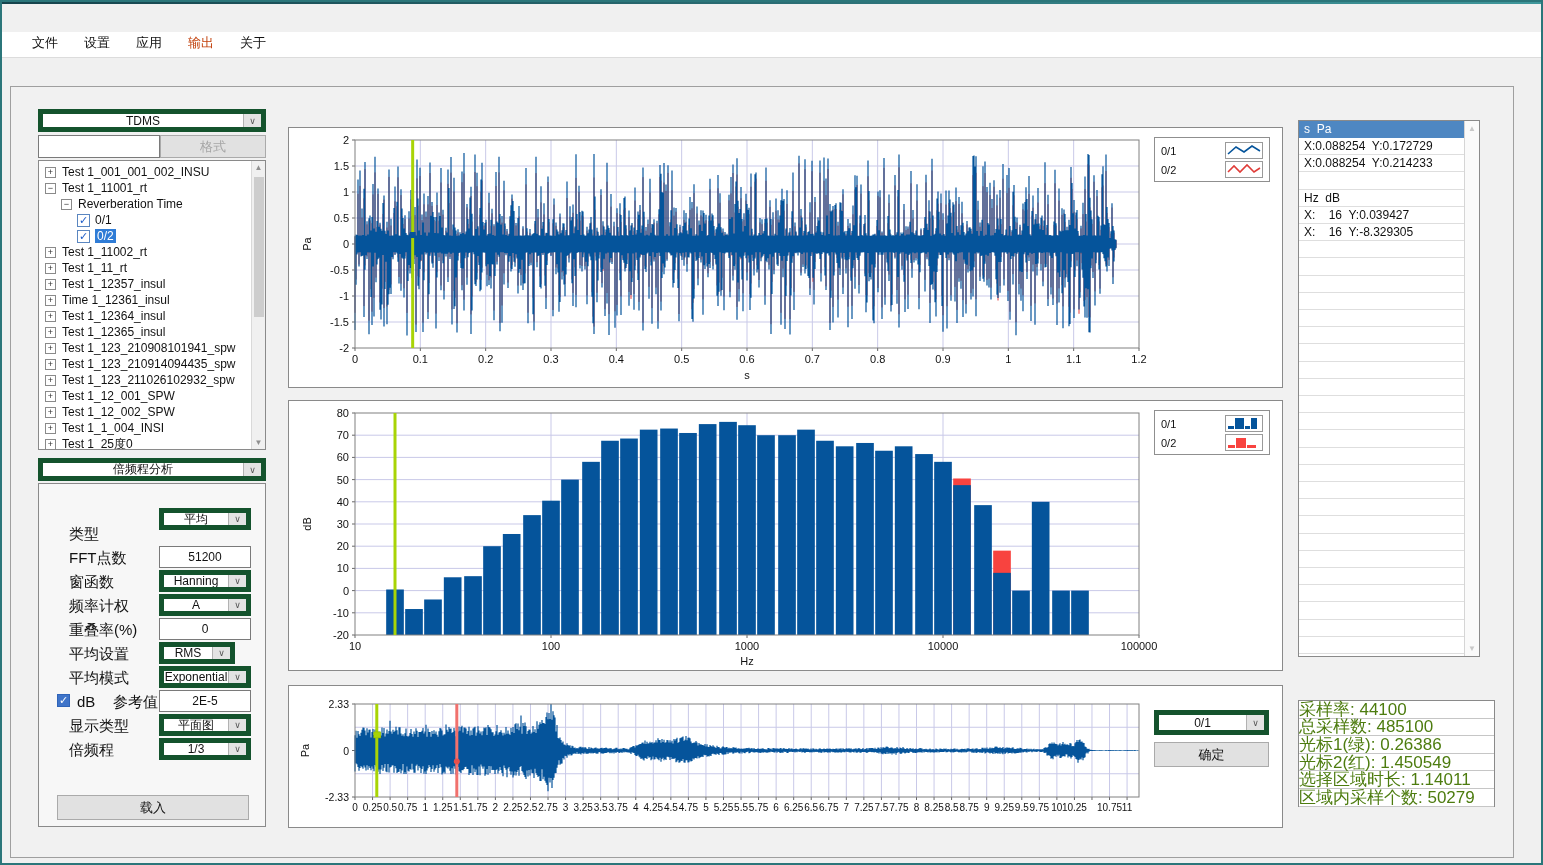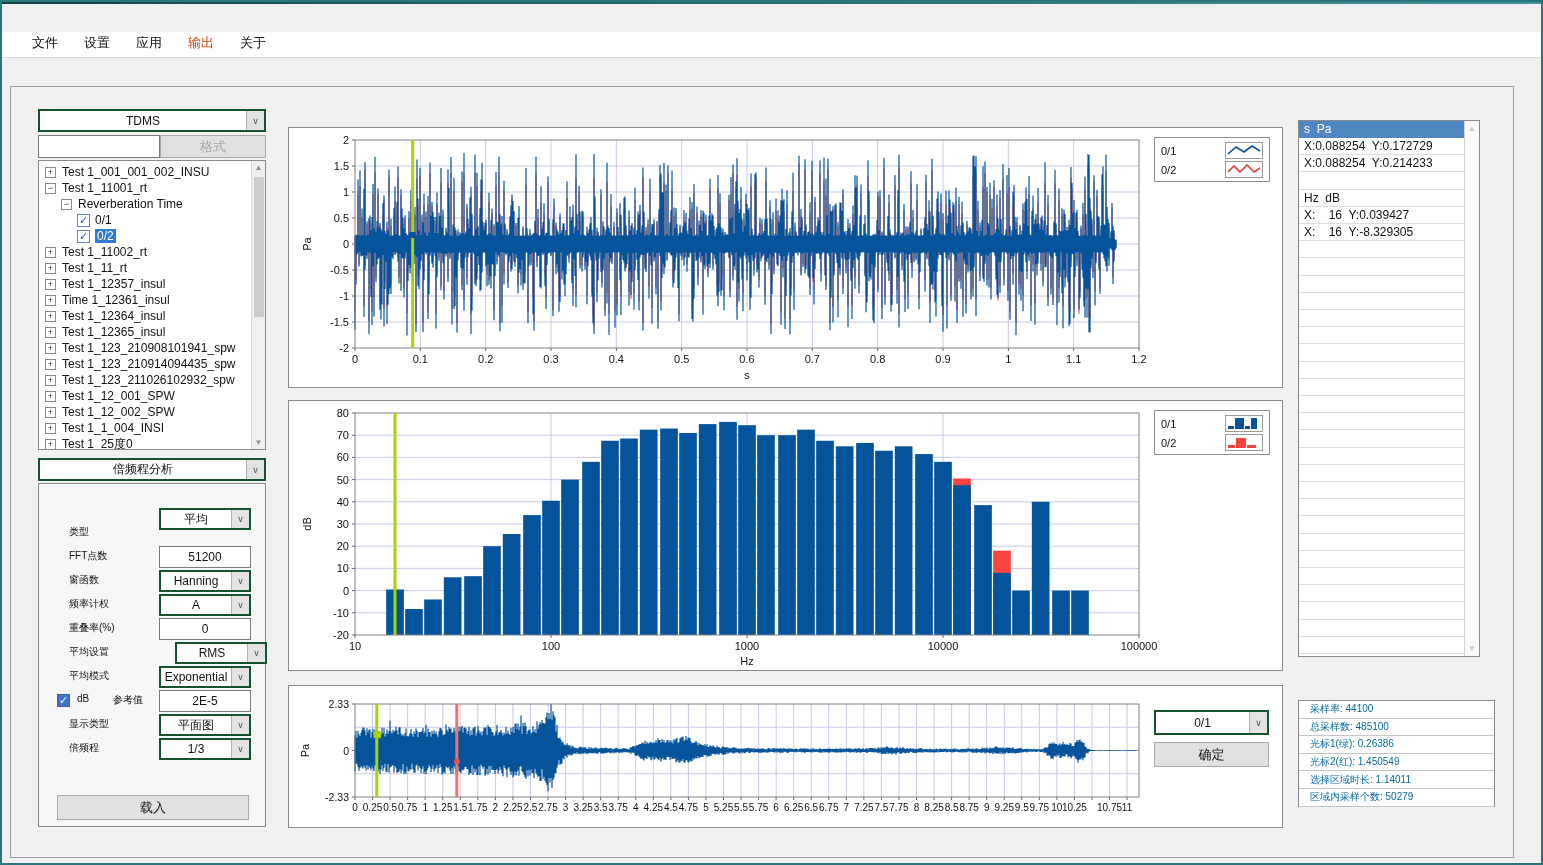--- a/index.html
+++ b/index.html
@@ -15,47 +15,47 @@
   .winbtn{top:0;width:34px;height:28px;display:flex;align-items:center;justify-content:center;font-size:13px;color:#555;}
   .winbtn.max{color:#cfcfcf;font-size:12px;}
   .menubar{left:0;top:30px;width:100%;height:26px;background:#fff;border-bottom:1px solid #dcdcdc;display:flex;align-items:flex-start;padding-left:27px;gap:20px;}
   .menu-item{font-size:13px;color:#111;padding:2px 3px;}
   .menu-item.disabled{color:#c2410c;}
   .tabbar{left:0;top:57px;width:100%;height:26px;background:#eeeeee;border-bottom:1px solid #c9c9c9;}
   .tab{position:absolute;top:1px;height:25px;background:#fdfdfd;border-right:1px solid #cfcfcf;border-left:1px solid #e7e7e7;display:flex;align-items:center;padding-left:10px;font-size:13px;color:#111;}
   .tab.active{background:#b5b5b5;}
   .content{left:8px;top:84px;width:1504px;height:772px;background:#f1f1f1;border:1px solid #9f9f9f;}
   
-  .select{display:flex;background:#fff;border:2px solid #14532d;font-size:12px;color:#111;}
+  .select{display:flex;background:#fff;border:5px solid #14532d;font-size:12px;color:#111;}
   .select .val{flex:1;display:flex;align-items:center;justify-content:center;overflow:hidden;white-space:nowrap;}
   .select .arr{width:18px;background:#e3e3e3;border-left:1px solid #b2b2b2;display:flex;align-items:center;justify-content:center;font-size:9px;color:#555;}
   .tbox{background:#fff;border:1px solid #7a7a7a;font-size:12px;color:#111;text-align:center;padding:0;font-family:"Liberation Sans","DejaVu Sans",sans-serif;}
   .btn{background:#e1e1e1;border:1px solid #aaaaaa;display:flex;align-items:center;justify-content:center;font-size:13px;color:#111;}
   .btn.disabled{color:#a6a6a6;}
   .panelbox{background:#fff;border:1px solid #8a8a8a;}
   .chartbox{background:#fff;border:1px solid #8a8a8a;}
   
   .trow{position:absolute;left:0;height:16px;display:flex;align-items:center;font-size:12px;color:#111;white-space:nowrap;}
   .exp{width:11px;height:11px;border:1px solid #8a8a8a;background:#fff;display:flex;align-items:center;justify-content:center;font-size:9px;line-height:9px;color:#333;margin-right:6px;}
   .cbx{width:13px;height:13px;border:1px solid #5a86c0;background:#fff;display:flex;align-items:center;justify-content:center;font-size:11px;color:#1d5cc8;margin-right:5px;}
   .tlabel.sel{background:#2f7cd6;color:#fff;padding:0 2px;}
   .sbar{background:#f0f0f0;border-left:1px solid #d9d9d9;}
   .sarrow{position:absolute;left:0;width:100%;text-align:center;font-size:8px;color:#8f8f8f;}
   .sthumb{position:absolute;left:2px;width:10px;background:#cdcdcd;}
   
-  .flabel{position:absolute;font-size:10px;color:#111;white-space:nowrap;}
+  .flabel{position:absolute;font-size:15px;color:#111;white-space:nowrap;}
   
   .legend{background:#fff;border:1px solid #8f8f8f;padding:3px 6px;}
   .lrow{display:flex;align-items:center;height:19px;}
   .lrow .ltxt{flex:1;font-size:11px;color:#111;}
   .licon{width:38px;height:17px;border:1px solid #9a9a9a;background:#fff;}
   
   .lstrow{position:absolute;left:0;width:167px;height:17px;border-bottom:1px solid #dedede;font-size:12px;color:#111;white-space:pre;display:flex;align-items:center;padding-left:5px;}
   .lstrow.hdr{background:#4e87c2;color:#fff;border-bottom:1px solid #4e87c2;}
-  .inforow{position:absolute;left:0;width:100%;height:17.6px;border-bottom:1px solid #c6c6c6;font-size:10px;color:#0369a1;display:flex;align-items:center;padding-left:11px;white-space:pre;}
+  .inforow{position:absolute;left:0;width:100%;height:17.6px;border-bottom:1px solid #c6c6c6;font-size:17px;color:#4d7c0f;display:flex;align-items:center;padding-left:0;white-space:pre;}
   svg text{font-family:"Liberation Sans","DejaVu Sans",sans-serif;}
 </style>
 </head>
 <body>
 
 <div class="window">
   <div class="abs topstrip"></div>
   <div class="abs menubar" id="menubar">
       <div class="menu-item">文件</div>
       <div class="menu-item">设置</div>
@@ -171,21 +171,21 @@
         <span class="arr">∨</span>
       </div>
       <div class="flabel" style="left: 30px; top: 113px;">频率计权</div>
       <div class="select" style="position: absolute; left: 120px; top: 110px; width: 92px; height: 22px;">
         <span class="val">A</span>
         <span class="arr">∨</span>
       </div>
       <div class="flabel" style="left: 30px; top: 137px;">重叠率(%)</div>
       <input class="tbox" value="0" style="position: absolute; left: 120px; top: 134px; width: 92px; height: 22px;">
       <div class="flabel" style="left: 30px; top: 161px;">平均设置</div>
-      <div class="select" style="position: absolute; left: 136px; top: 158px; width: 92px; height: 22px;">
+      <div class="select" style="position: absolute; left: 120px; top: 158px; width: 76px; height: 22px;">
         <span class="val">RMS</span>
         <span class="arr">∨</span>
       </div>
       <div class="flabel" style="left: 30px; top: 185px;">平均模式</div>
       <div class="select" style="position: absolute; left: 120px; top: 182px; width: 92px; height: 22px;">
         <span class="val">Exponential</span>
         <span class="arr">∨</span>
       </div>
       <div class="cbx" style="position: absolute; left: 18px; top: 210px; background: rgb(63, 116, 201); color: rgb(255, 255, 255); border-color: rgb(47, 100, 185);">✓</div>
       <div class="flabel" style="left: 38px; top: 209px;">dB</div>

